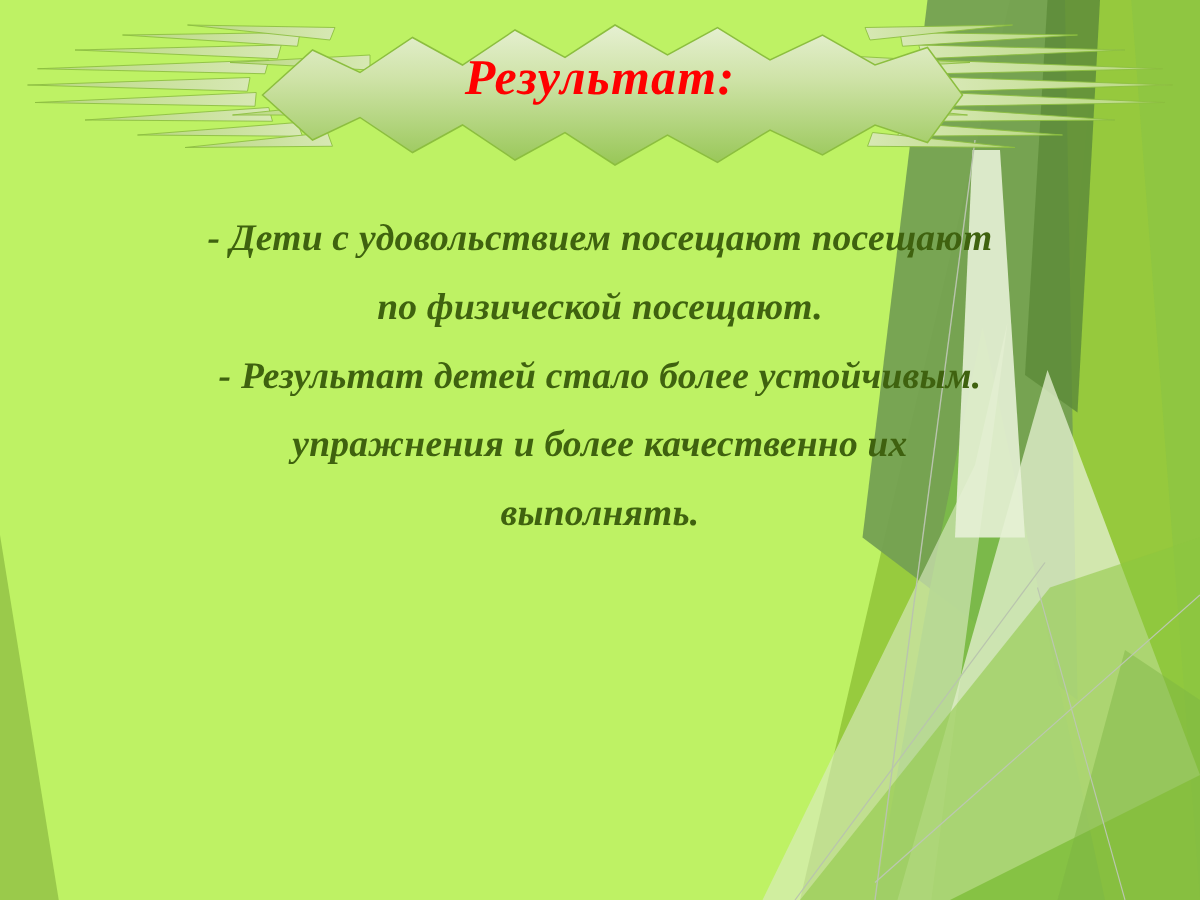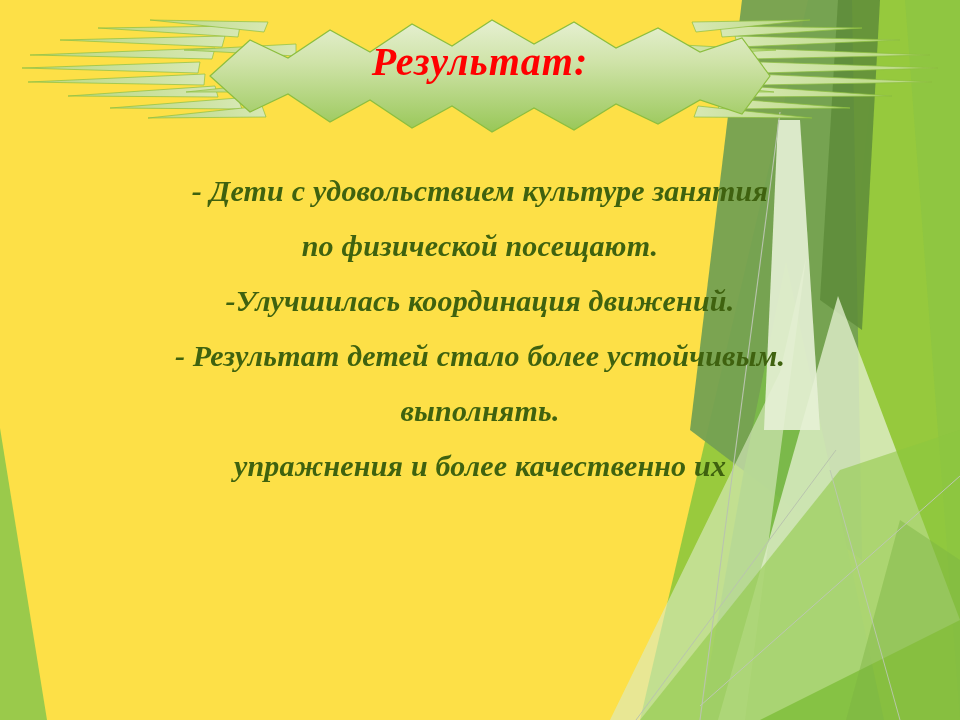--- a/index.html
+++ b/index.html
@@ -6,21 +6,21 @@
   html,body{margin:0;padding:0;}
   body{
     width:960px;height:720px;
     background:#ffffff;
     font-family:"Liberation Serif","DejaVu Serif",serif;
     overflow:hidden;
     position:relative;
   }
   #slide{
     position:absolute;left:0;top:0;width:960px;height:720px;
-    background:#fde047;overflow:hidden;
+    background:#bef264;overflow:hidden;
   }
 
   
   #decor{
     position:absolute;left:0;top:0;width:960px;height:720px;
     pointer-events:none;
   }
   #decor svg{display:block;width:960px;height:720px;}
 
   
@@ -158,21 +158,20 @@
           616,48 658,28 700,52 742,38 770,76
           742,114 700,100 658,124 616,104 574,130 534,108 492,132 452,106
           412,128 370,100 330,122 288,94 250,112
         "></polygon>
     </svg>
   </div>
 
   <div id="title">Результат:</div>
 
   <div id="body-text">
-    <div class="line">- Дети с удовольствием культуре занятия</div>
+    <div class="line">- Дети с удовольствием посещают посещают</div>
     <div class="line">по физической посещают.</div>
-    <div class="line">-Улучшилась координация движений.</div>
     <div class="line">- Результат детей стало более устойчивым.</div>
+    <div class="line">упражнения и более качественно их</div>
     <div class="line">выполнять.</div>
-    <div class="line">упражнения и более качественно их</div>
   </div>
 
 </div>
 
 </body></html>

